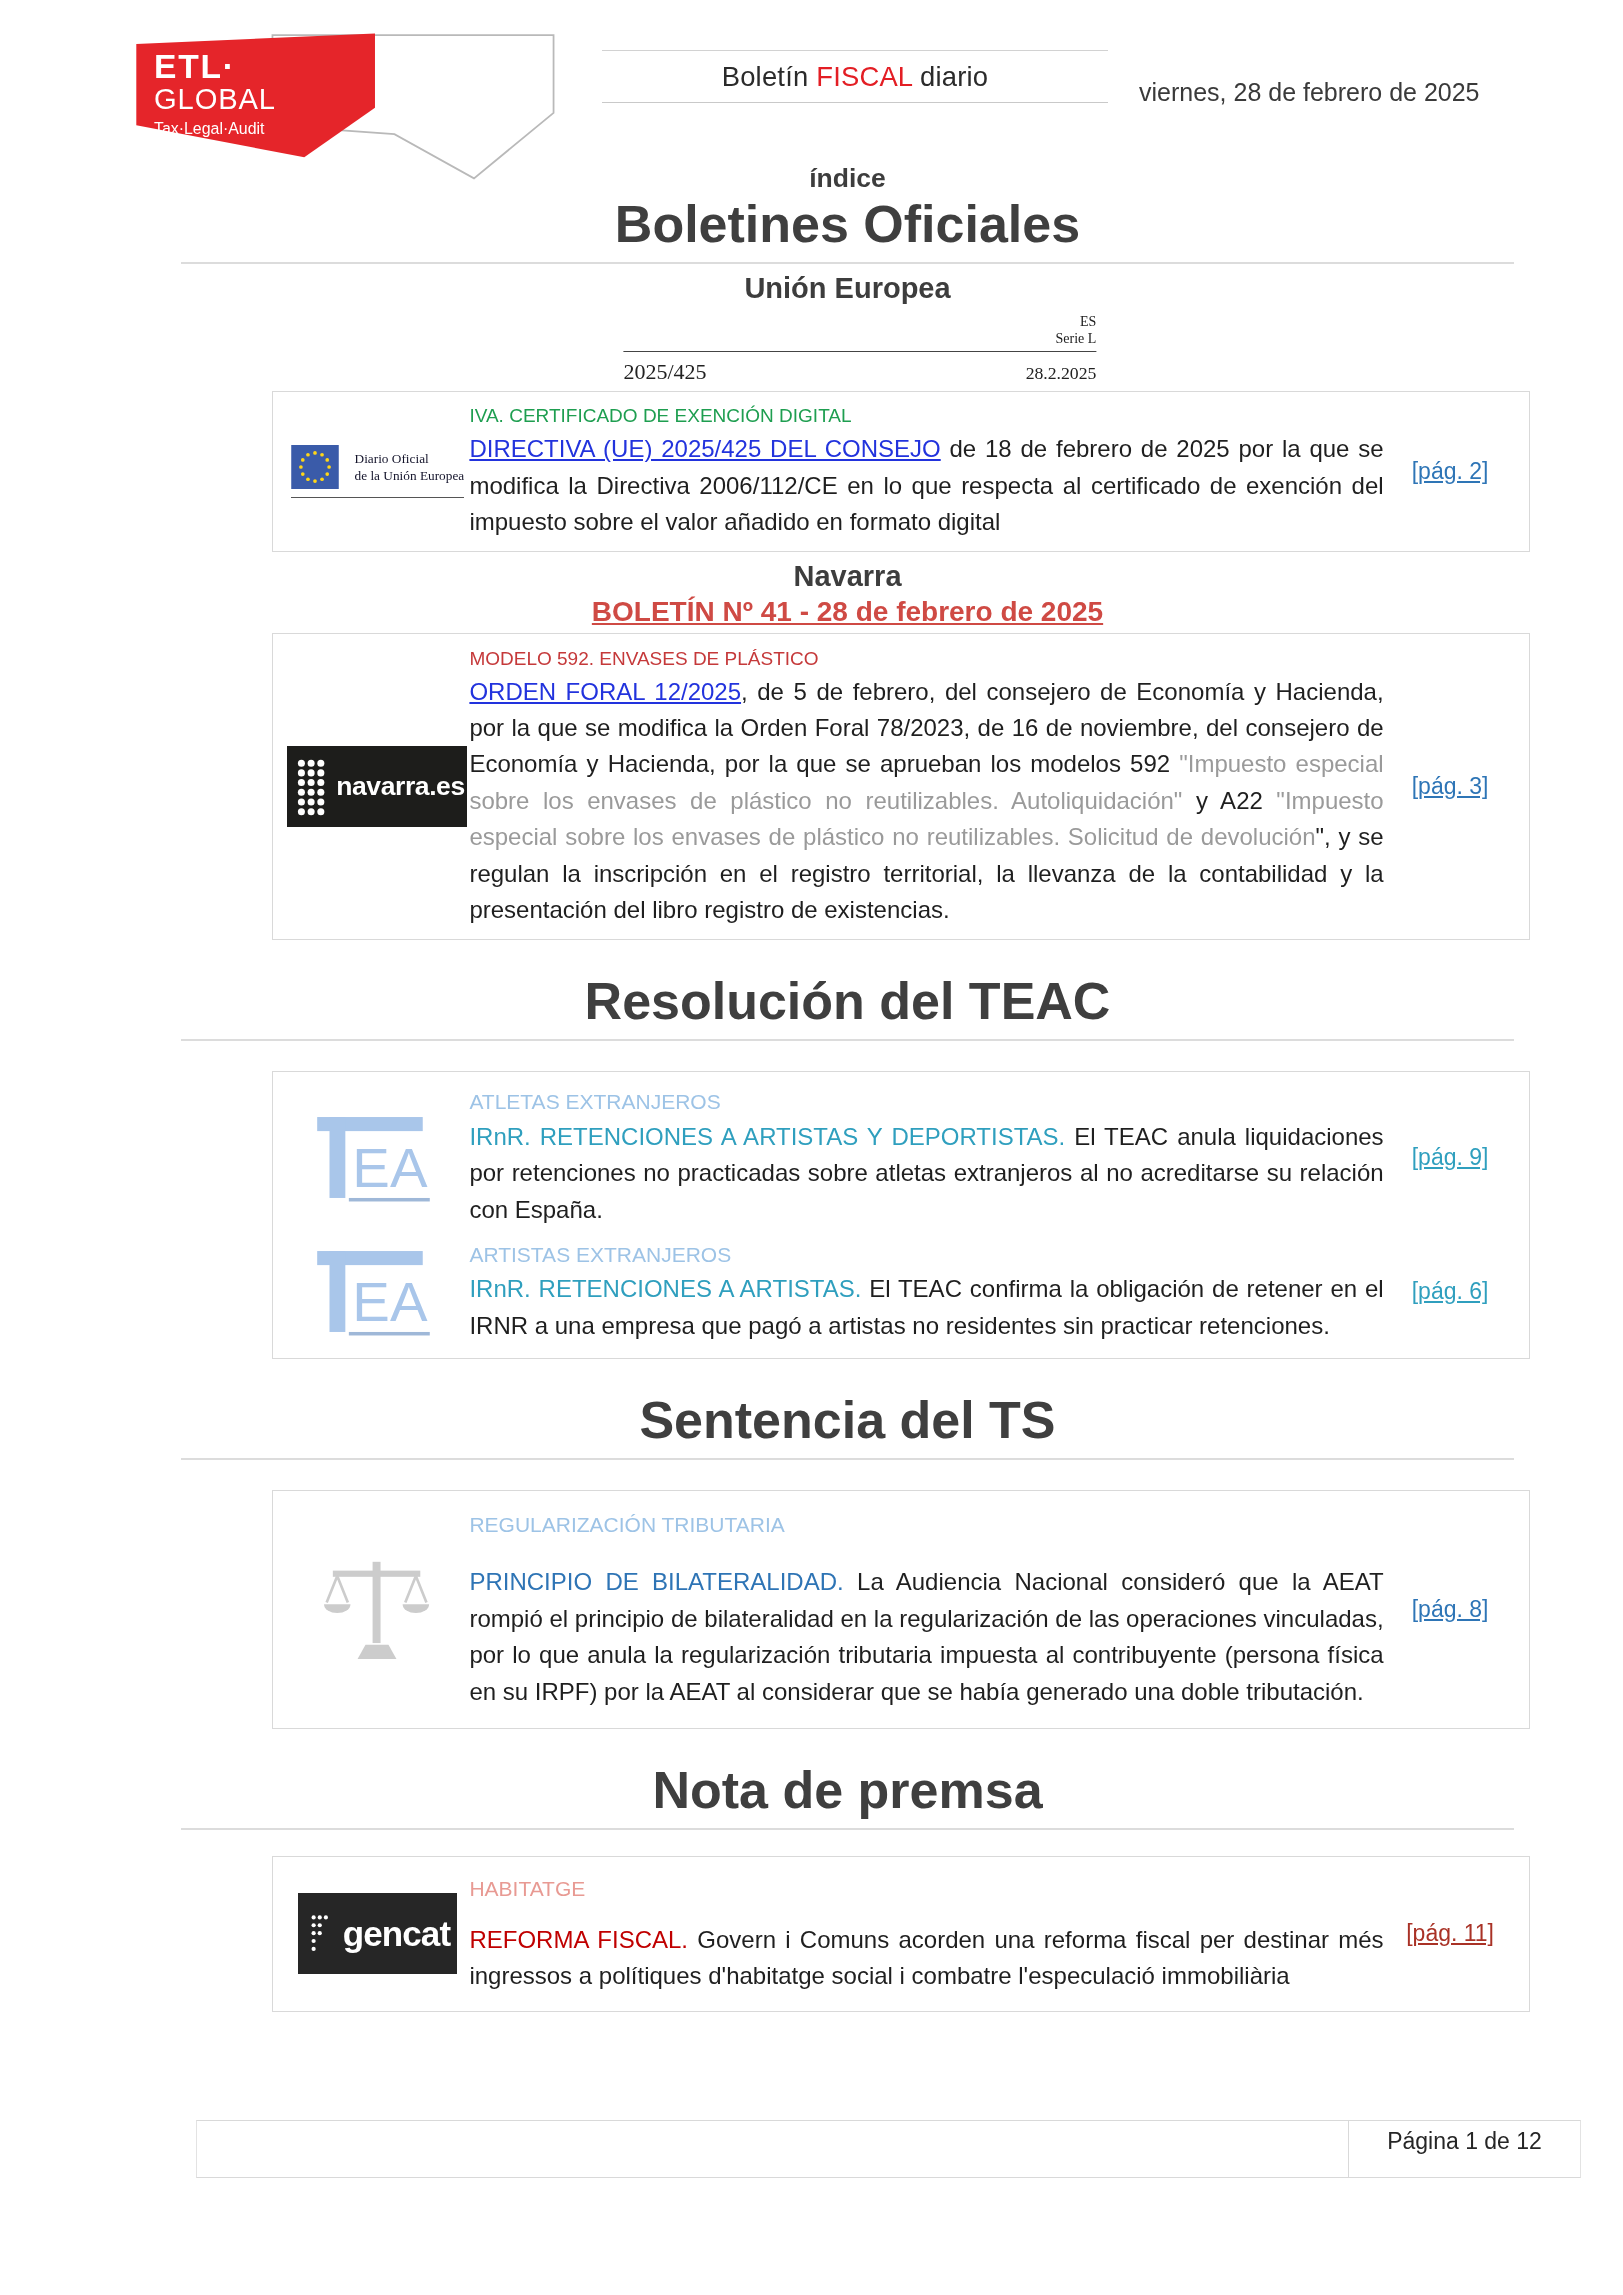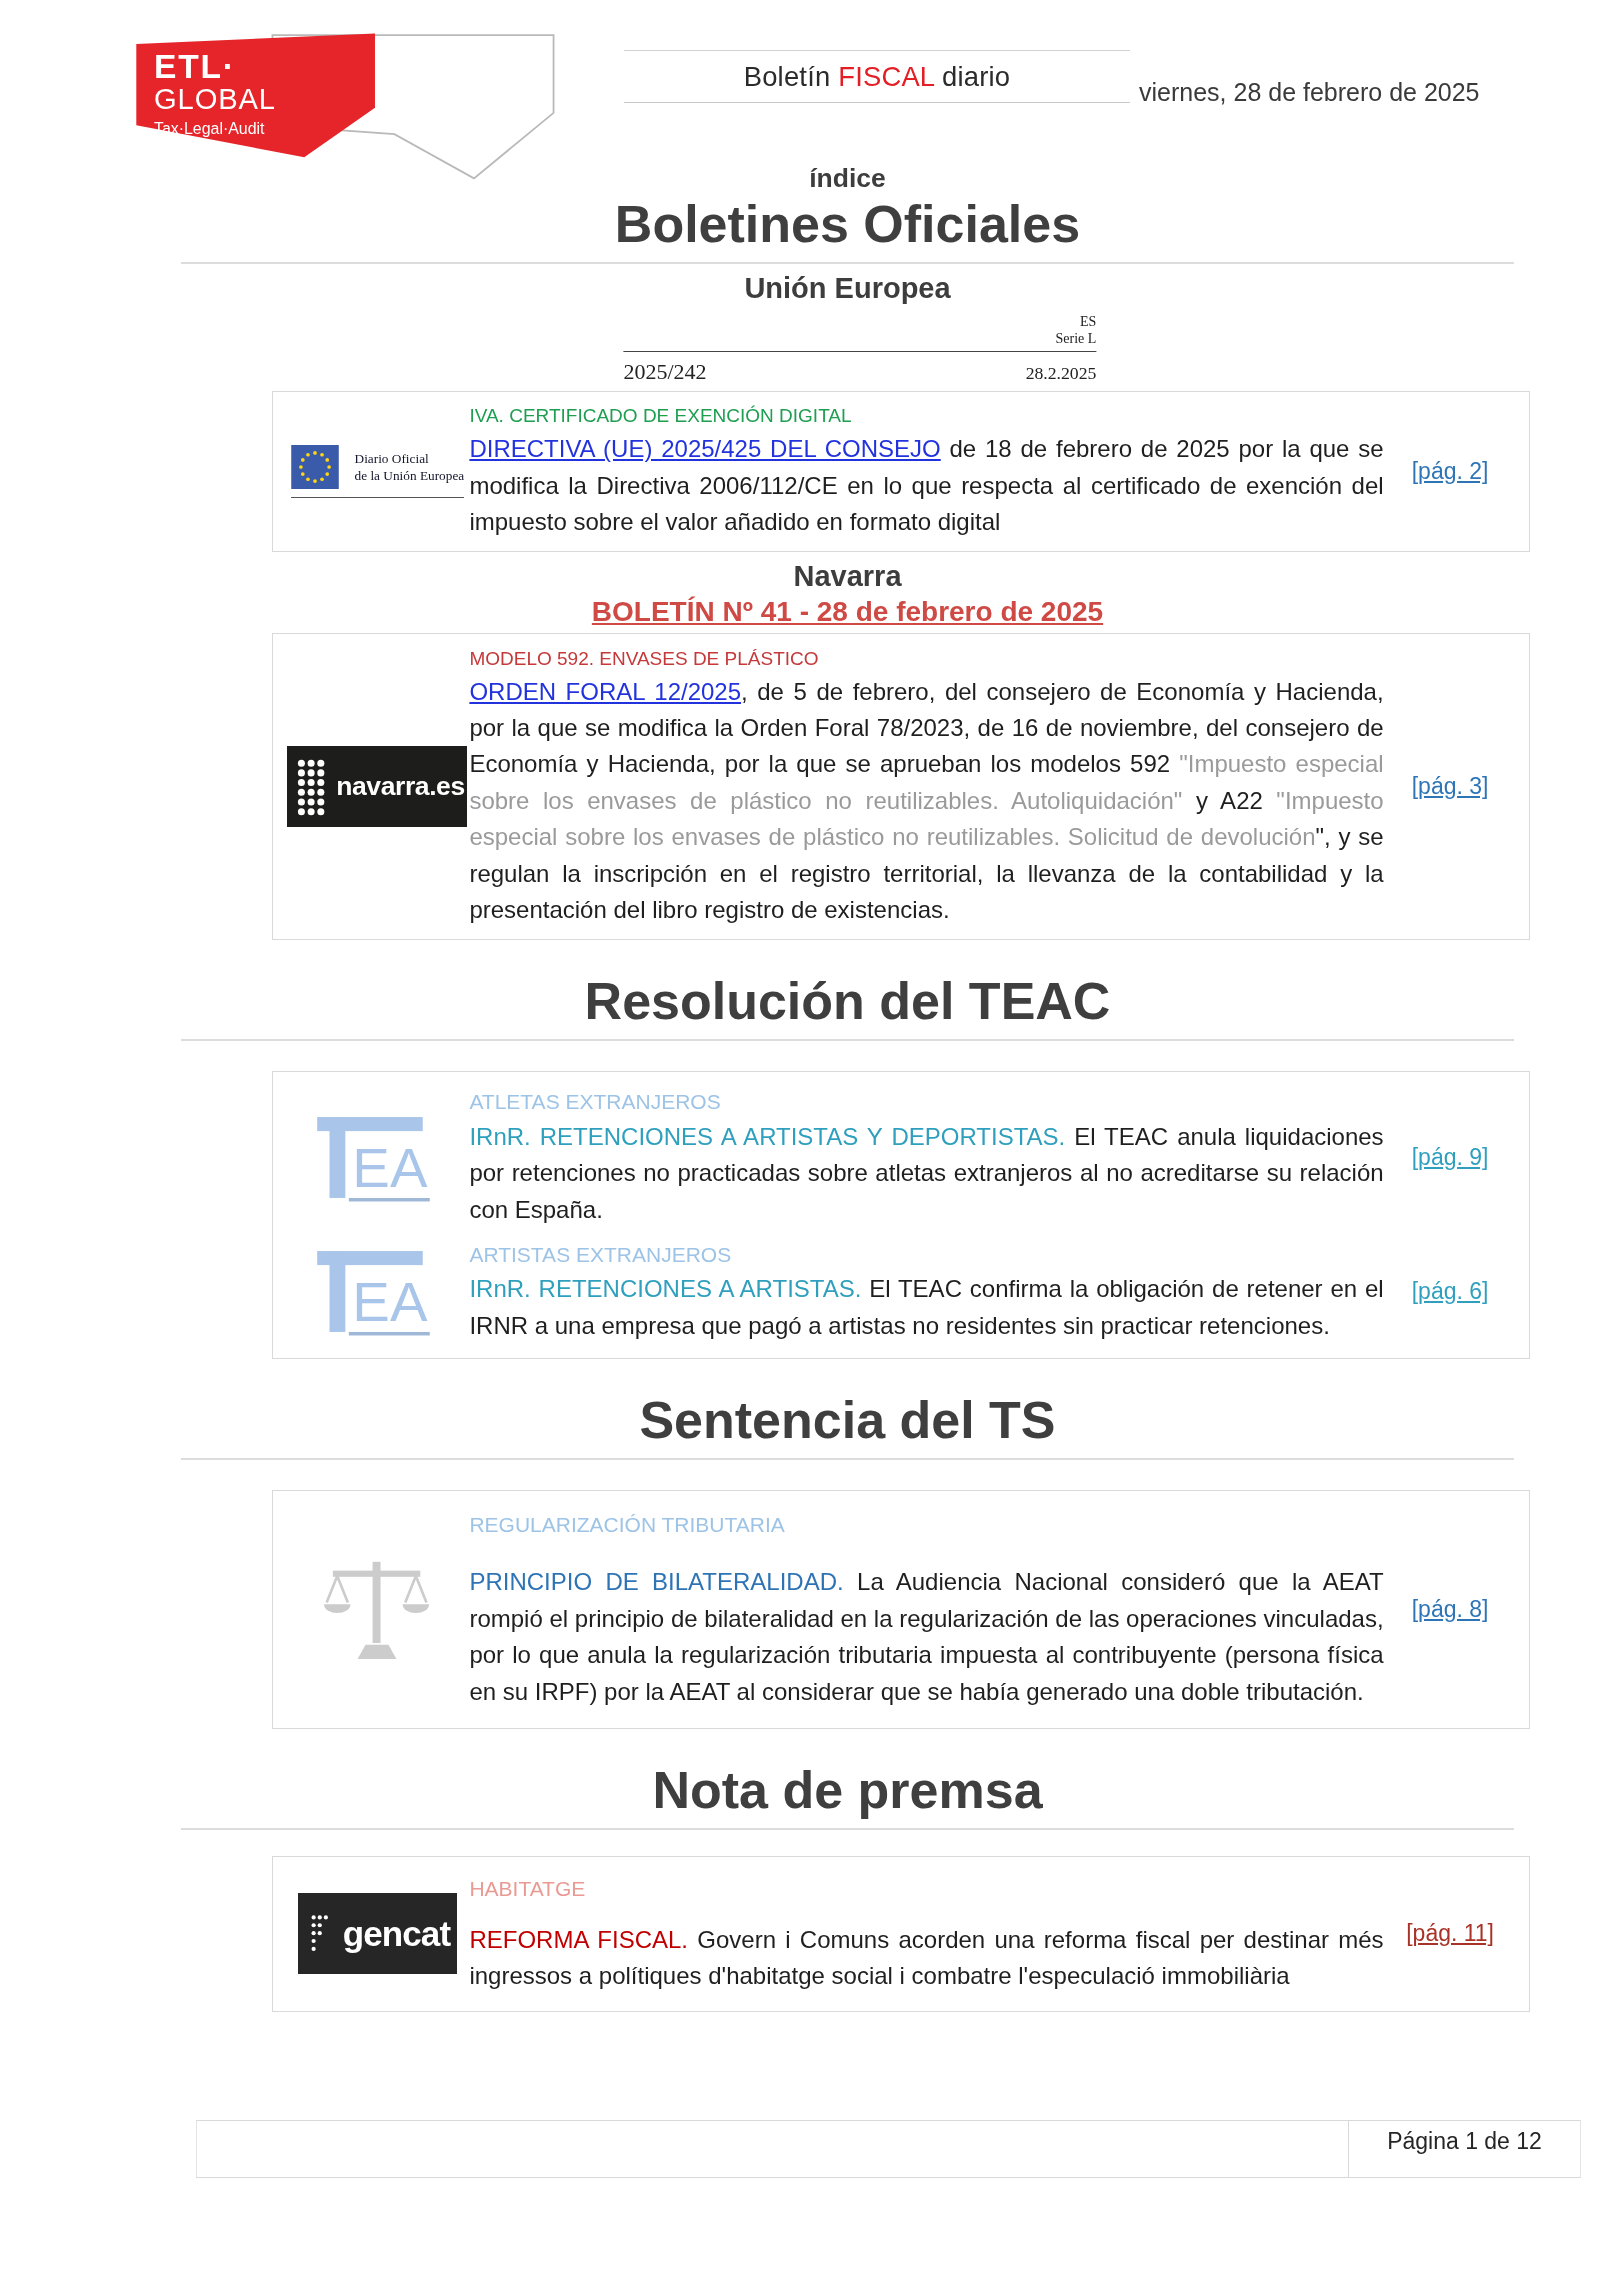--- a/index.html
+++ b/index.html
@@ -6,21 +6,21 @@
   html,body { background:#ffffff; }
   .page {
     position:relative; width:1623px; height:2295px; margin:0 auto;
     background:#ffffff; overflow:hidden;
     font-family:"Liberation Sans", sans-serif; color:#1f1f1f;
   }
 
   
   .etl-logo { position:absolute; left:131px; top:21px; }
   .masthead {
-    position:absolute; left:624px; top:50px; width:506px;
+    position:absolute; left:602px; top:50px; width:506px;
     border-top:1.8px solid #d2d2d2; border-bottom:1.8px solid #c9c9c9;
     padding:9.7px 0; text-align:center;
     font-size:27.4px; color:#2b2b2b; letter-spacing:0.2px;
   }
   .masthead .red { color:#e31e24; }
   .issue-date {
     position:absolute; left:1139px; top:78px; width:380px;
     font-size:25px; color:#3a3a3a;
   }
 
@@ -137,21 +137,21 @@
 
     <h2>Unión Europea</h2>
 
     <div class="clipping">
       <div class="clip-top">
         <div>ES</div>
         <div>Serie L</div>
       </div>
       <div class="clip-line"></div>
       <div class="clip-row">
-        <span class="clip-ref">2025/242</span>
+        <span class="clip-ref">2025/425</span>
         <span class="clip-date">28.2.2025</span>
       </div>
     </div>
 
     <div class="card">
       <div class="logo-col">
         <div class="eu-logo">
           <svg width="48" height="44" viewBox="0 0 54 50">
             <rect width="54" height="50" fill="#3a5ba9"></rect>
             <g fill="#ffd617">

